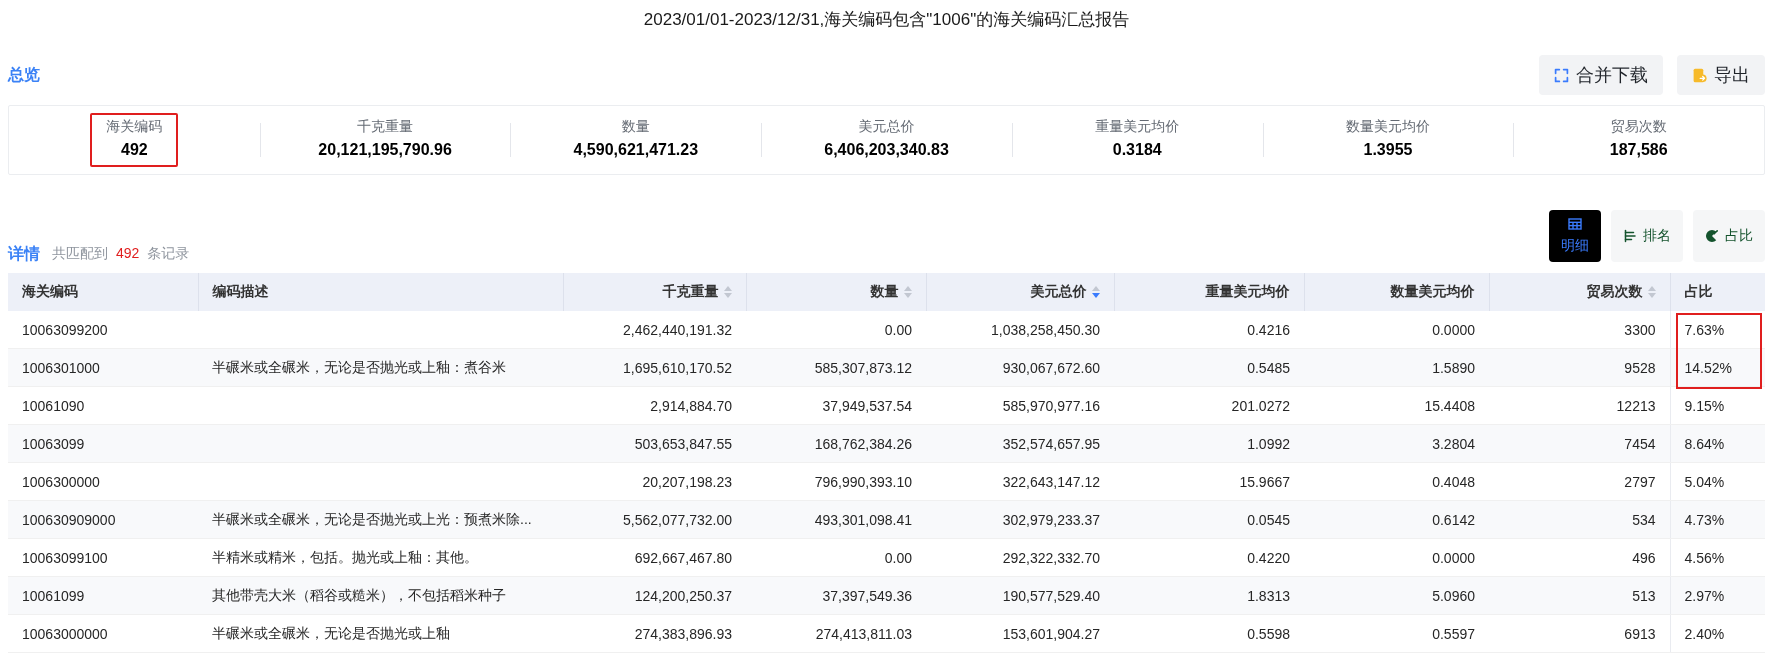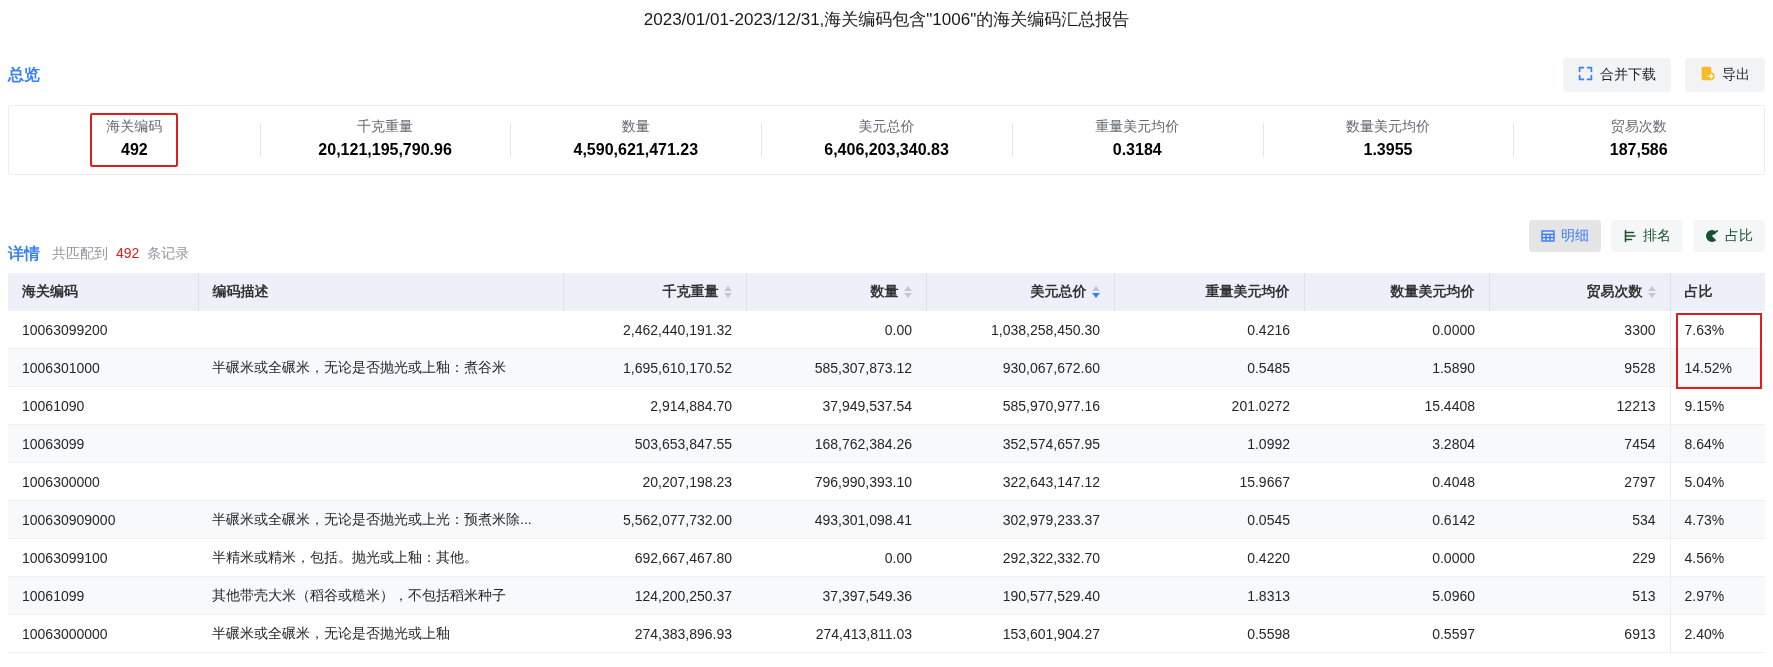--- a/index.html
+++ b/index.html
@@ -11,22 +11,22 @@
   .page{width:1773px;}
   .report-title{
     margin-top:8px;text-align:center;font-size:17px;color:#1a1a1a;
   }
   .section-head{
     margin:26px 8px 0;display:flex;justify-content:space-between;align-items:center;height:36px;
   }
   .section-title{font-size:16px;font-weight:bold;color:#3b82f6;}
   .actions{display:flex;gap:14px;}
   .act-btn{
-    display:flex;align-items:flex-start;gap:7px;border:none;cursor:pointer;
-    background:#f2f3f5;border-radius:4px;padding:8px 15px;font-size:14px;color:#1f2329;
+    display:flex;align-items:center;gap:7px;border:none;cursor:pointer;
+    background:#f2f3f5;border-radius:4px;padding:8px 15px;font-size:18px;color:#1f2329;
     font-family:inherit;
   }
   .act-btn .icon{display:inline-flex;align-items:center;}
   .overview-card{
     margin:12px 8px 0;border:1px solid #ebedf0;border-radius:2px;height:68px;
     display:flex;align-items:center;background:#fff;
   }
   .stat{flex:1;text-align:center;position:relative;}
   .stat:not(:first-child)::before{
     content:'';position:absolute;left:0;top:10px;bottom:10px;width:1px;background:#e4e6eb;
@@ -39,21 +39,21 @@
     margin:44px 8px 0;display:flex;justify-content:space-between;align-items:center;height:34px;
   }
   .details-left{display:flex;align-items:center;gap:12px;margin-top:36px;}
   .match-info{font-size:14px;color:#8f959e;}
   .match-info .red{color:#e01e1e;margin:0 4px;}
   .view-tabs{display:flex;gap:10px;}
   .view-tab{
     display:flex;align-items:center;gap:6px;border:none;cursor:pointer;border-radius:4px;
     padding:7px 12px;font-size:14px;color:#14532d;background:#f5f6f7;font-family:inherit;
   }
-  .view-tab.active{background:#e5e5e5;color:#3a7bfd;}
+  .view-tab.active{background:#000000;color:#3a7bfd;flex-direction:column;}
   .tab-icon{display:inline-flex;align-items:center;}
   .table-wrap{margin:20px 8px 0;position:relative;}
   table{border-collapse:collapse;table-layout:fixed;width:1757px;}
   thead th{
     background:#edf0f8;height:38px;font-size:14px;font-weight:600;color:#333;
     padding:0 14px;white-space:nowrap;overflow:hidden;
   }
   thead th:not(:first-child){border-left:1px solid #dde1ec;}
   tbody td{
     height:37px;padding:0 14px;font-size:14px;color:#262626;border-bottom:1px solid #f0f0f0;
@@ -291,21 +291,21 @@
             <td class="align-left">4.73%</td>
           </tr>
           <tr>
             <td class="align-left">10063099100</td>
             <td class="align-left">半精米或精米，包括。抛光或上釉：其他。</td>
             <td class="align-right">692,667,467.80</td>
             <td class="align-right">0.00</td>
             <td class="align-right">292,322,332.70</td>
             <td class="align-right">0.4220</td>
             <td class="align-right">0.0000</td>
-            <td class="align-right">229</td>
+            <td class="align-right">496</td>
             <td class="align-left">4.56%</td>
           </tr>
           <tr>
             <td class="align-left">10061099</td>
             <td class="align-left">其他带壳大米（稻谷或糙米），不包括稻米种子</td>
             <td class="align-right">124,200,250.37</td>
             <td class="align-right">37,397,549.36</td>
             <td class="align-right">190,577,529.40</td>
             <td class="align-right">1.8313</td>
             <td class="align-right">5.0960</td>

